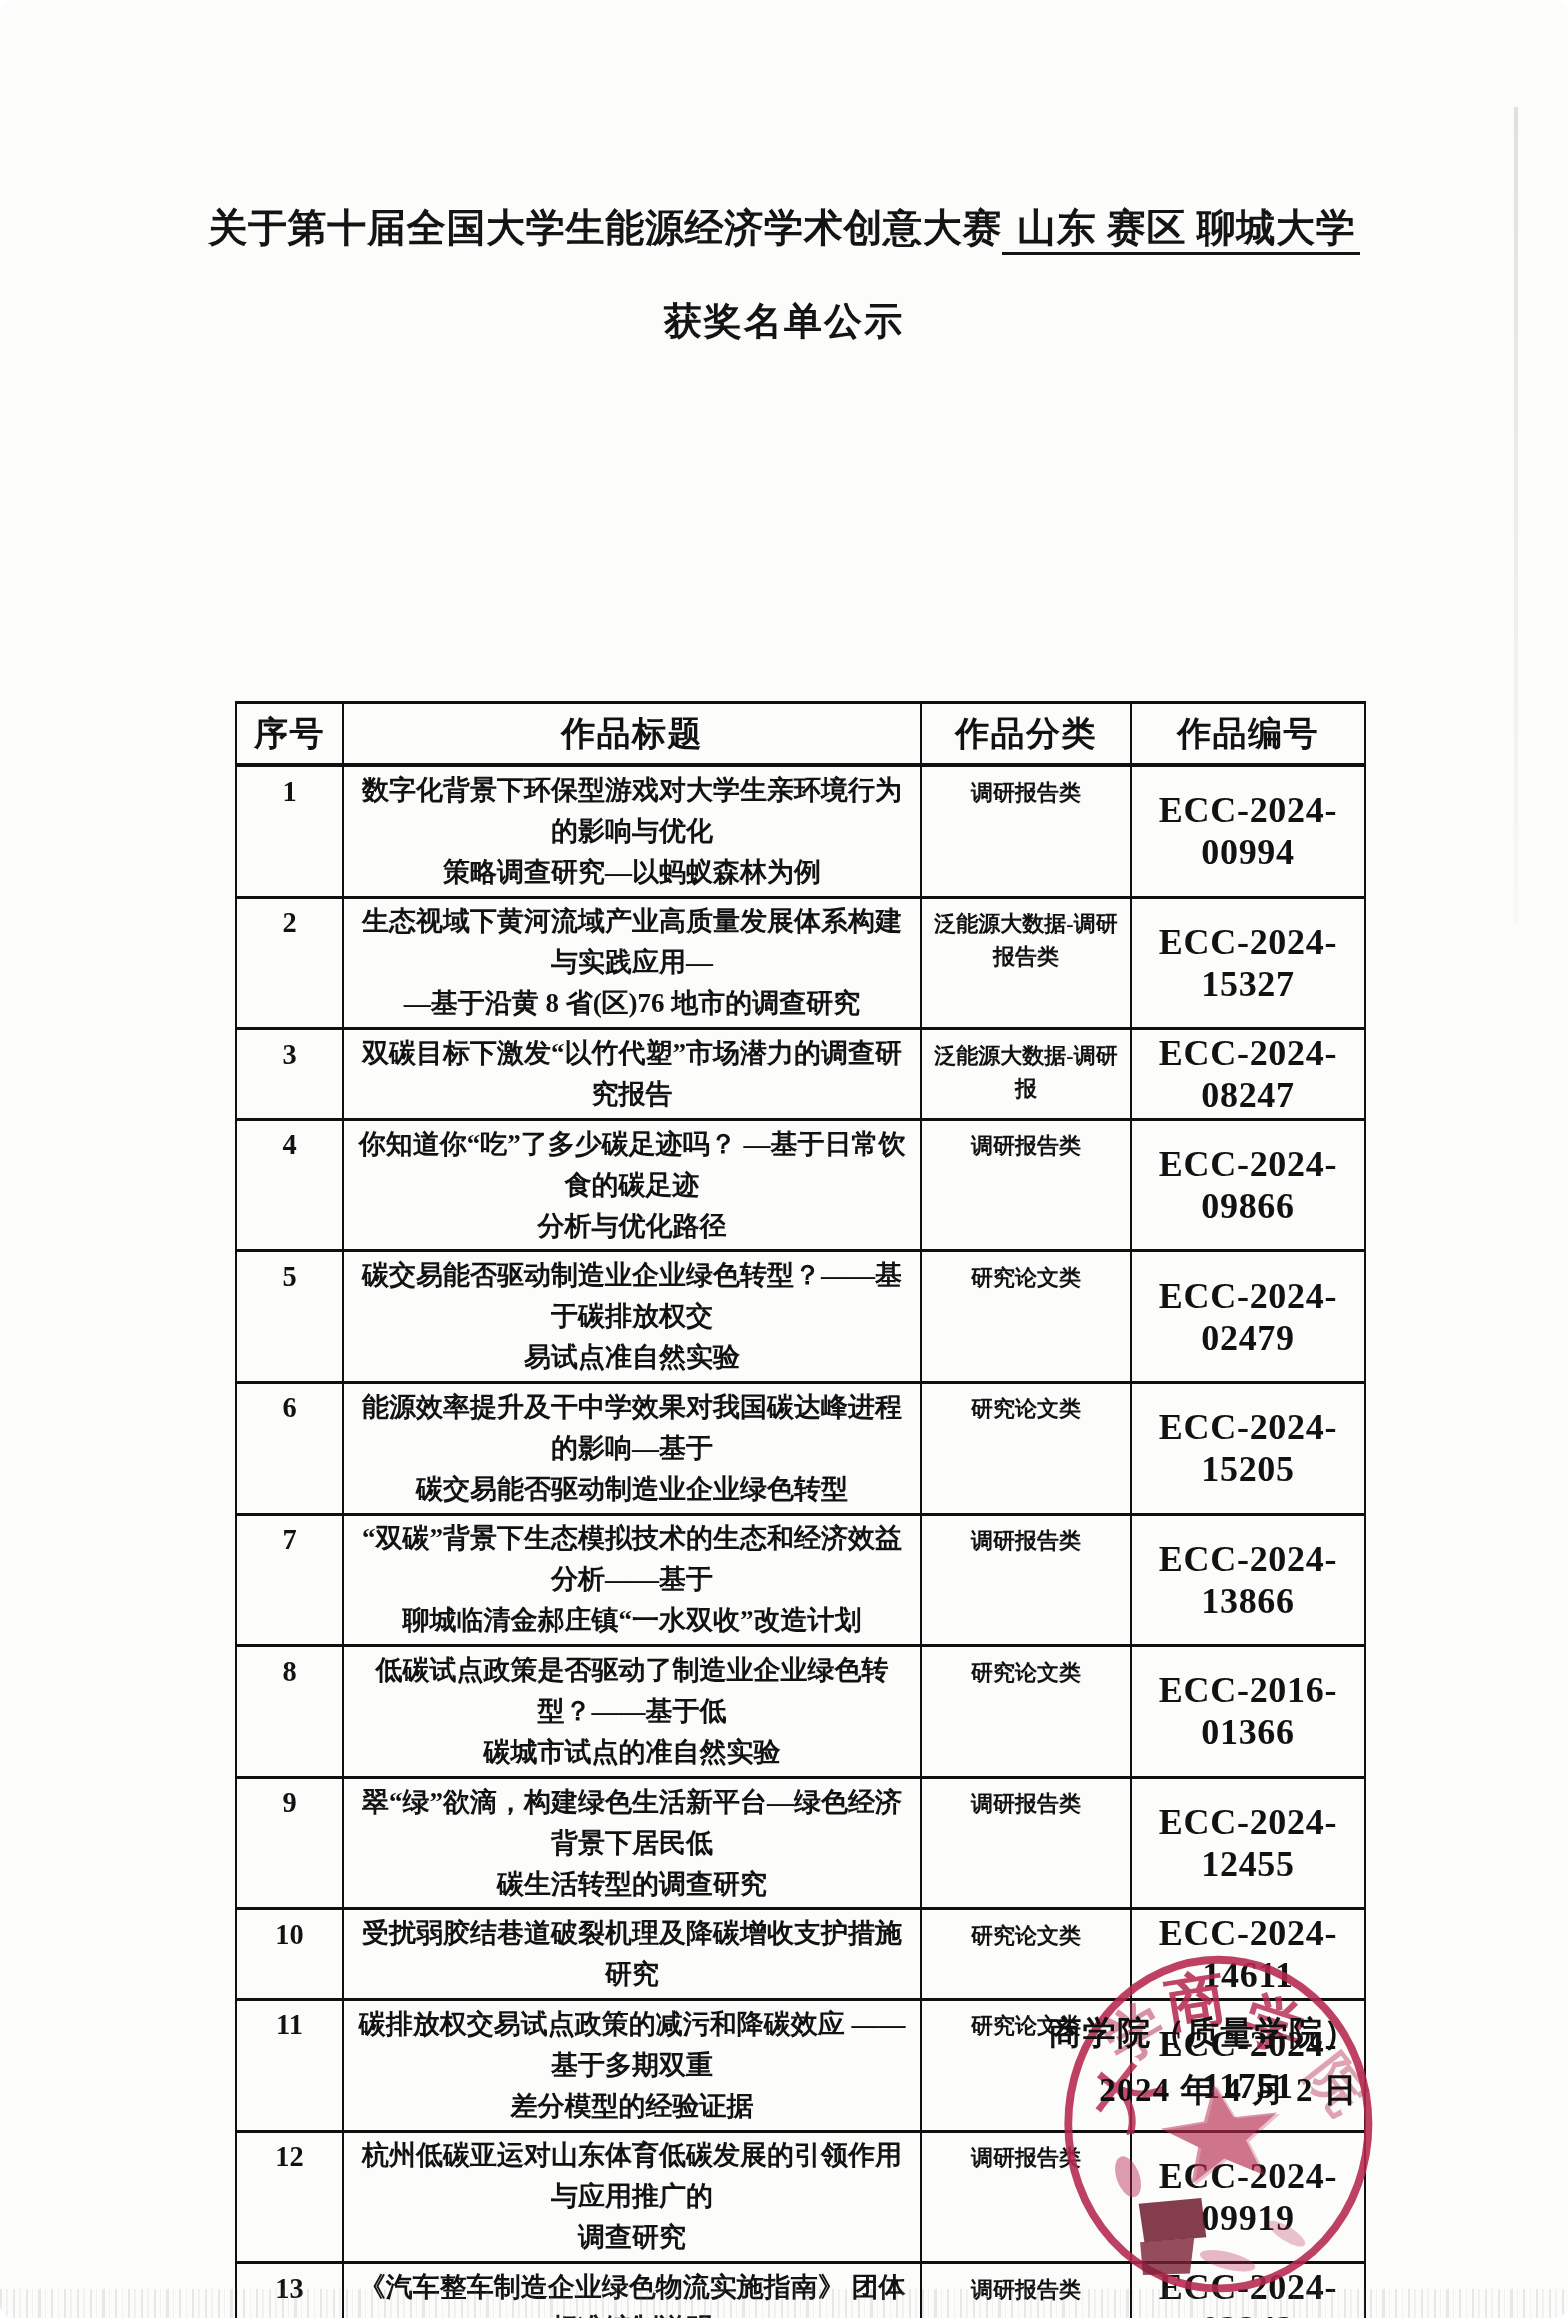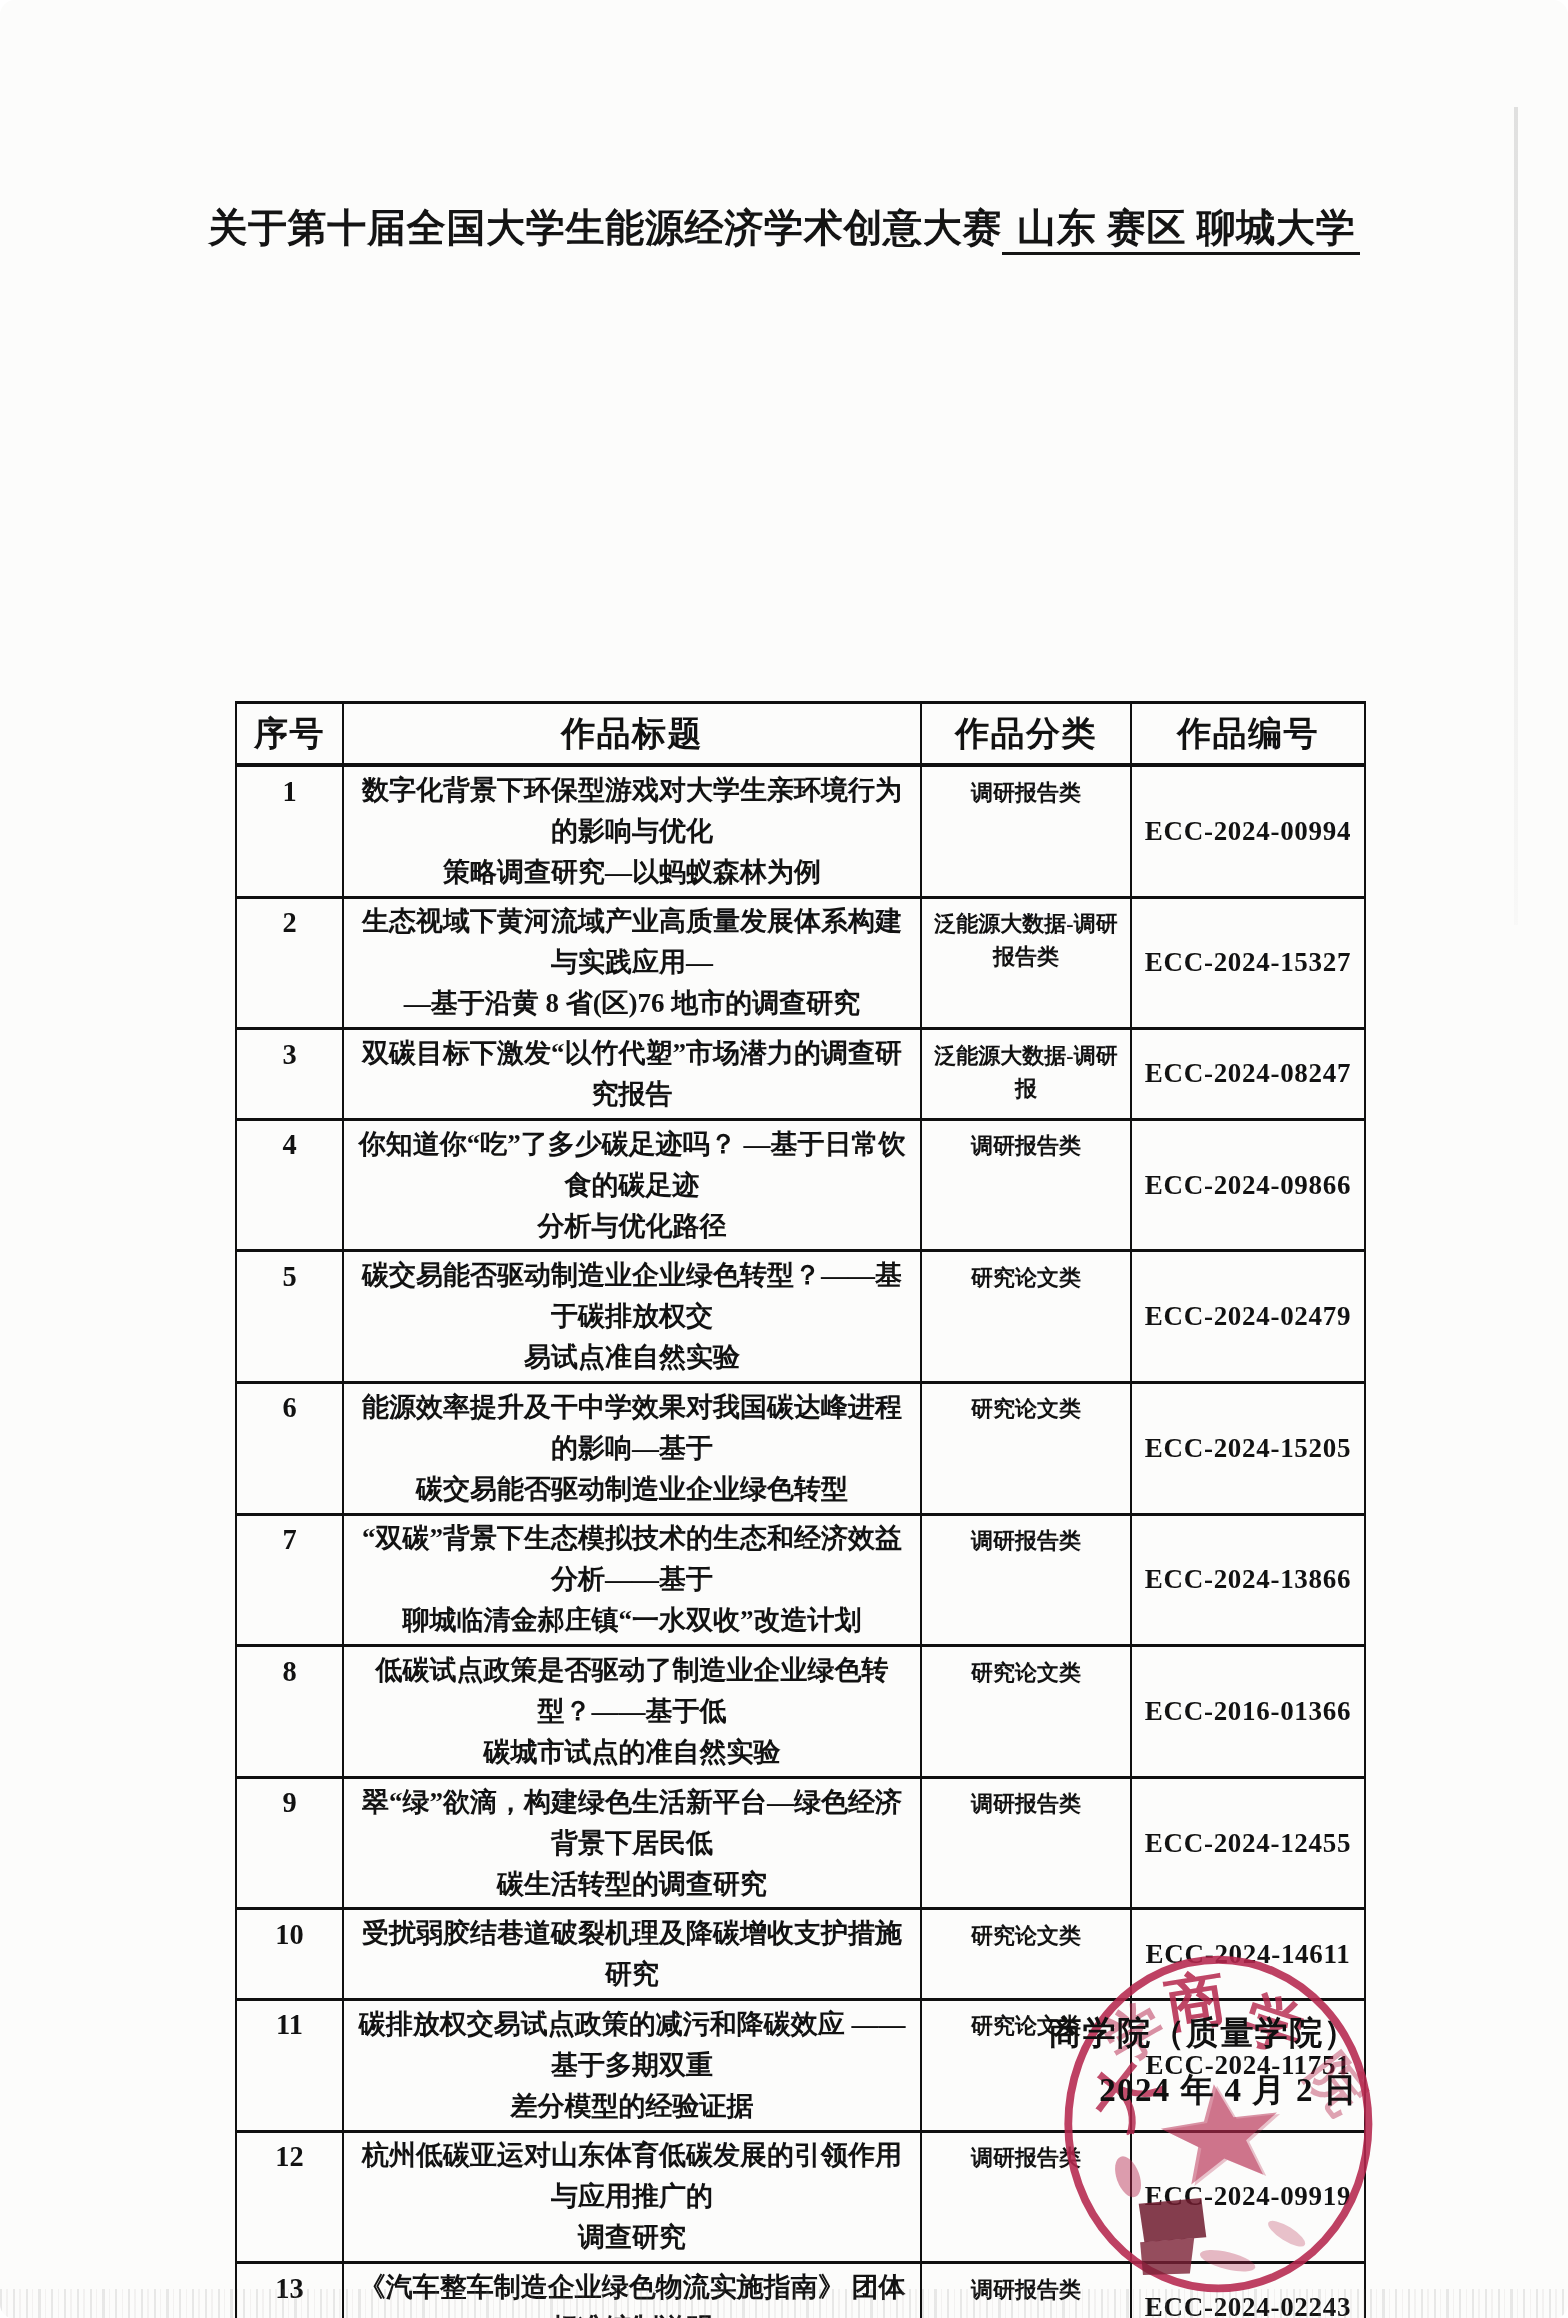--- a/index.html
+++ b/index.html
@@ -47,21 +47,21 @@
   td.c-no{ font-size:28.4px; text-align:center; vertical-align:top; padding-top:8.5px;}
   td.c-title{
     font-size:27px; line-height:41px; text-align:center; vertical-align:middle;
     white-space:pre-line; padding:2.8px 10px;
   }
   td.c-cat{
     font-size:22px; line-height:33px; text-align:center; vertical-align:top;
     white-space:pre-line; padding:8.5px 1.4px 0 1.4px; letter-spacing:0px;
   }
   td.c-code{
-    font-size:27px; text-align:center; vertical-align:middle; letter-spacing:0.7px;
+    font-size:36px; text-align:center; vertical-align:middle; letter-spacing:0.7px;
   }
   
   .footer{
     position:absolute; left:917px; width:441px; text-align:right;
     font-size:33px; font-weight:700; letter-spacing:1.4px; z-index:3; color:#101010;
   }
   .footer.sig{ top:2011px; }
   .footer.date{ top:2068px; padding-right:5.7px;text-align:right; }
   
   svg.seal{ position:absolute; left:1046px; top:1942px; z-index:2; }
@@ -77,20 +77,21 @@
     position:absolute; left:1514px; top:107px; width:3.6px; height:818px;
     background:linear-gradient(180deg, rgba(140,140,140,.25), rgba(180,180,180,.05));
   }
 </style>
 </head>
 <body>
 
 <div id="page">
 
   <div class="title1"><span>关于第十届全国大学生能源经济学术创意大赛</span><span class="blank"> 山东 赛区 聊城大学</span></div>
+  <div class="title2">获奖名单公示</div>
 
 
   <table class="awards">
     <colgroup>
       <col style="width:107px">
         <col style="width:578px">
         <col style="width:210px">
         <col style="width:234px">
     </colgroup>
     <thead>

